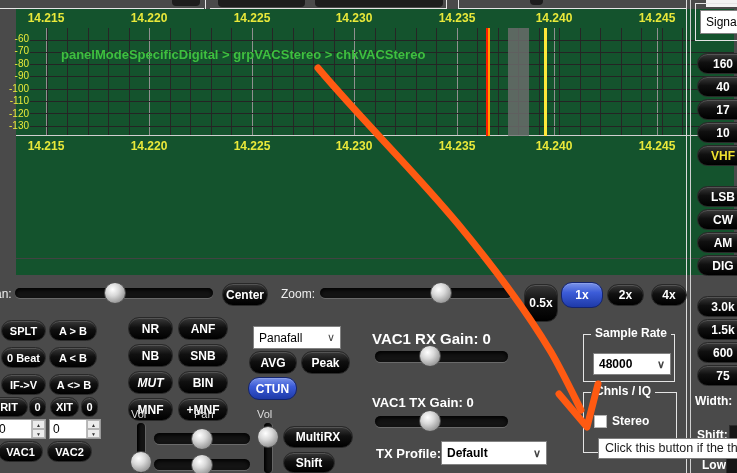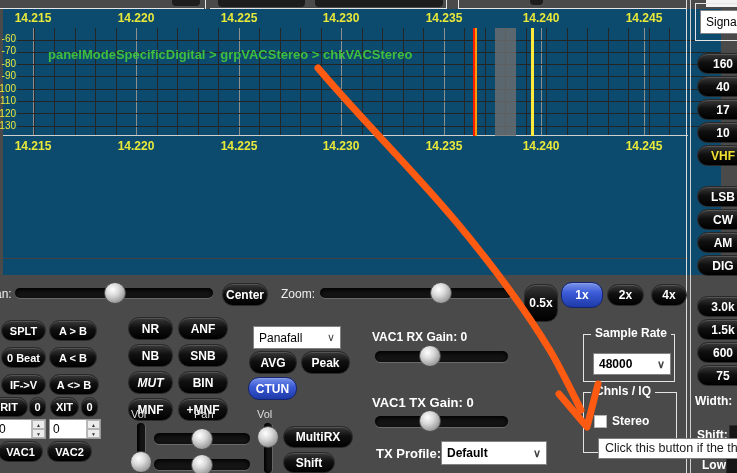--- a/index.html
+++ b/index.html
@@ -4,21 +4,21 @@
 <style>
   html,body{margin:0;padding:0;background:#222;}
   #app{position:relative;width:737px;height:473px;background:#4a4a4a;overflow:hidden;
        font-family:"Liberation Sans",sans-serif;-webkit-font-smoothing:antialiased;}
   .abs{position:absolute;}
   
   .tblob{position:absolute;top:0;background:#1d1d1d;border-radius:0 0 4px 4px;}
   .twline{position:absolute;background:#e6e6e6;height:1px;top:8px;}
   .tvline{position:absolute;background:#e6e6e6;width:1px;top:0;height:9px;}
   
-  #spectrum{position:absolute;left:3px;top:9px;width:718px;height:266px;background:#0c4a6e;}
+  #spectrum{position:absolute;left:16px;top:9px;width:718px;height:266px;background:#14532d;}
   .scale-label{position:absolute;width:60px;text-align:center;color:#e9e93a;
                font-size:12px;font-weight:bold;}
   .db-label{position:absolute;left:-17px;width:30px;text-align:right;color:#e9e93a;font-size:10px;}
   .vline{position:absolute;top:19px;height:107px;width:1px;background:#262626;}
   .vline.major{background:#8f8f8f;}
   .hline{position:absolute;left:14px;right:0;height:1px;background:#242424;}
   .baseline{position:absolute;left:0;width:685px;height:1px;top:126px;background:#cfcfcf;}
   .sigline{position:absolute;top:19px;height:108px;}
   #breadcrumb{position:absolute;left:45px;top:38px;color:#3fbf3f;font-size:13px;font-weight:600;white-space:nowrap;}
   
@@ -286,21 +286,21 @@
 
     <span class="lbl" style="left:257px;top:408px;font-size:11px;color:#ddd;">Vol</span>
     <div class="vtrack" style="left:264px;top:423px;width:8px;height:50px;"></div>
     <div class="thumb" style="left:257px;top:426px;"></div>
 
     <div class="pill md" style="left:283px;top:426px;width:70px;height:22px;">MultiRX</div>
     <div class="pill md" style="left:283px;top:452px;width:52px;height:21px;">Shift</div>
   </div>
 
   <div>
-    <div class="boldlbl" style="left:372px;top:330px;font-size:12px;">VAC1 RX Gain: 0</div>
+    <div class="boldlbl" style="left:372px;top:330px;font-size:15px;">VAC1 RX Gain: 0</div>
     <div class="htrack" style="left:375px;top:351px;width:133px;height:11px;"></div>
     <div class="thumb" style="left:419px;top:345px;"></div>
 
     <div class="boldlbl" style="left:372px;top:395px;font-size:13px;">VAC1 TX Gain: 0</div>
     <div class="htrack" style="left:375px;top:416px;width:133px;height:11px;"></div>
     <div class="thumb" style="left:419px;top:410px;"></div>
 
     <div class="boldlbl" style="left:376px;top:446px;font-size:13px;">TX Profile:</div>
     <div class="combo" style="left:441px;top:441px;width:106px;height:24px;font-weight:bold;">
       <span>Default</span>

